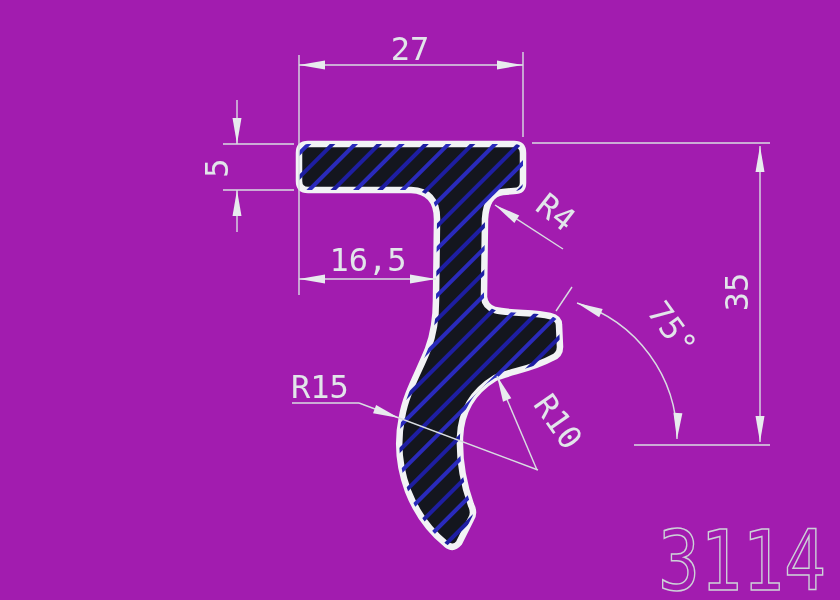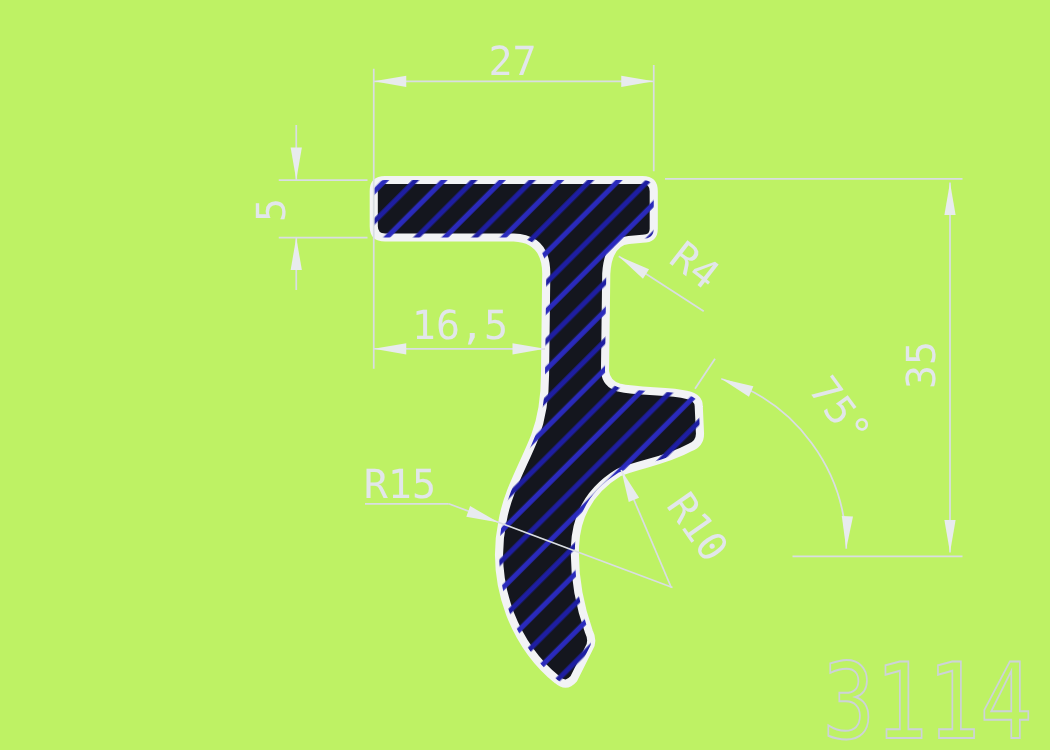--- a/index.html
+++ b/index.html
@@ -1,16 +1,16 @@
 <!DOCTYPE html>
 <html><head>
 <meta charset="utf-8">
 <style>
   html,body{margin:0;padding:0;background:#23272c;}
-  .canvas{position:relative;width:840px;height:600px;background:#bef264;overflow:hidden;
+  .canvas{position:relative;width:840px;height:600px;background:#a21caf;overflow:hidden;
           font-family:"DejaVu Sans Mono", monospace;}
   svg{display:block}
   .dim-line{stroke:#d9dde2;stroke-width:1.4;fill:none;}
   .dim-arrow{fill:#e8ebee;}
   .dim-text{fill:#e2e6ea;font-size:32px;font-family:"DejaVu Sans Mono", monospace;}
   .outline{fill:#14161e;stroke:#f2f3f5;stroke-width:6.5;stroke-linejoin:round;}
   .partnum{fill:none;stroke:#cdd2d8;stroke-width:1.6;font-size:84px;
            font-family:"DejaVu Sans Mono", monospace;}
 </style>
 </head>

